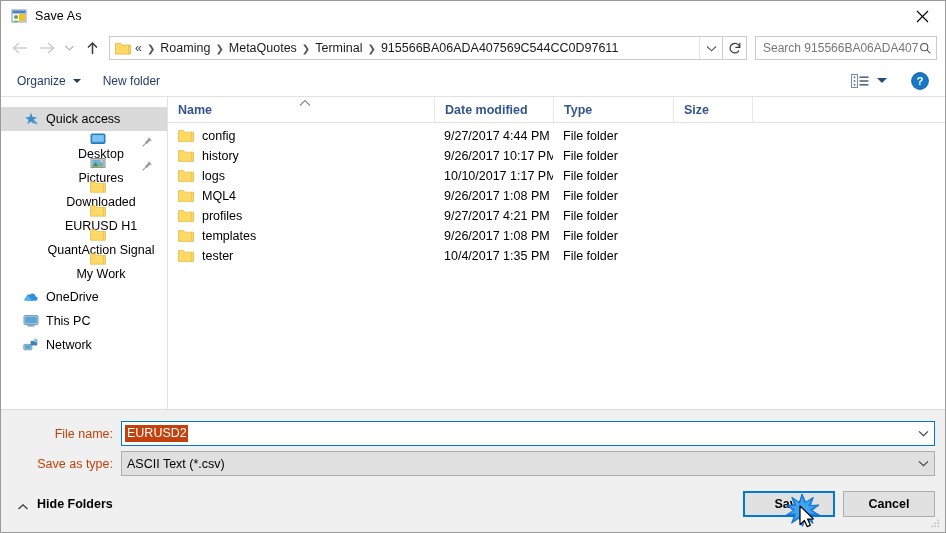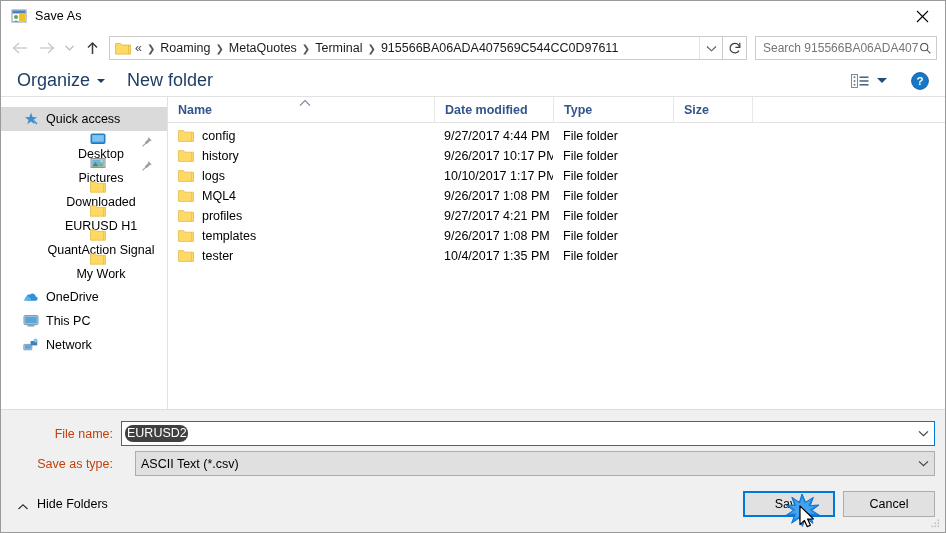--- a/index.html
+++ b/index.html
@@ -165,21 +165,21 @@
     flex: 0 0 32px;
     display: flex;
     align-items: center;
     background: #ffffff;
     border-bottom: 1px solid #e2e2e2;
     padding: 0 10px 0 16px;
     box-sizing: border-box;
     position: relative;
   }
   .tb-item {
-    font-size: 18px;
+    font-size: 12px;
     color: #1f3e66;
     display: flex;
     align-items: center;
     margin-right: 22px;
   }
   .tb-caret {
     margin-left: 7px;
     width: 0; height: 0;
     border-left: 4px solid transparent;
     border-right: 4px solid transparent;
@@ -308,21 +308,21 @@
     border-top: 1px solid #dcdcdc;
     padding: 0;
     position: relative;
   }
   .field-row {
     display: flex;
     align-items: center;
     height: 25px;
     margin-top: 11px;
   }
-  .field-row.second { margin-top: 5px; gap: 14px; }
+  .field-row.second { margin-top: 5px; }
   .field-label {
     width: 120px;
     flex: 0 0 120px;
     text-align: right;
     padding-right: 8px;
     box-sizing: border-box;
     font-size: 12.5px;
     color: #c2410c;
   }
   .filename-input {
@@ -330,26 +330,25 @@
     height: 25px;
     margin-right: 10px;
     border: 1px solid #0078d7;
     background: #fff;
     box-sizing: border-box;
     display: flex;
     align-items: center;
     padding-left: 3px;
   }
   .sel-text {
-    background: #404040;
+    background: #c2410c;
     color: #ffffff;
     font-size: 12.5px;
     padding: 1px 1px 1px 2px;
     line-height: 15px;
-    border-radius: 8px;
   }
   .combo {
     flex: 1 1 auto;
     height: 25px;
     margin-right: 10px;
     border: 1px solid #adadad;
     background: #e0e0e0;
     box-sizing: border-box;
     display: flex;
     align-items: center;
@@ -366,20 +365,21 @@
     justify-content: center;
   }
 
   .btnrow {
     height: 56px;
     display: flex;
     align-items: center;
     padding: 0 10px 0 10px;
     box-sizing: border-box;
     position: relative;
+    font-weight: bold;
   }
   .hide-folders {
     display: flex;
     align-items: center;
     font-size: 12.5px;
     color: #000;
     margin-left: 6px;
   }
   .hf-caret { margin-right: 8px; width: 12px; height: 8px; }
   .btn-group { margin-left: auto; display: flex; align-items: center; }

